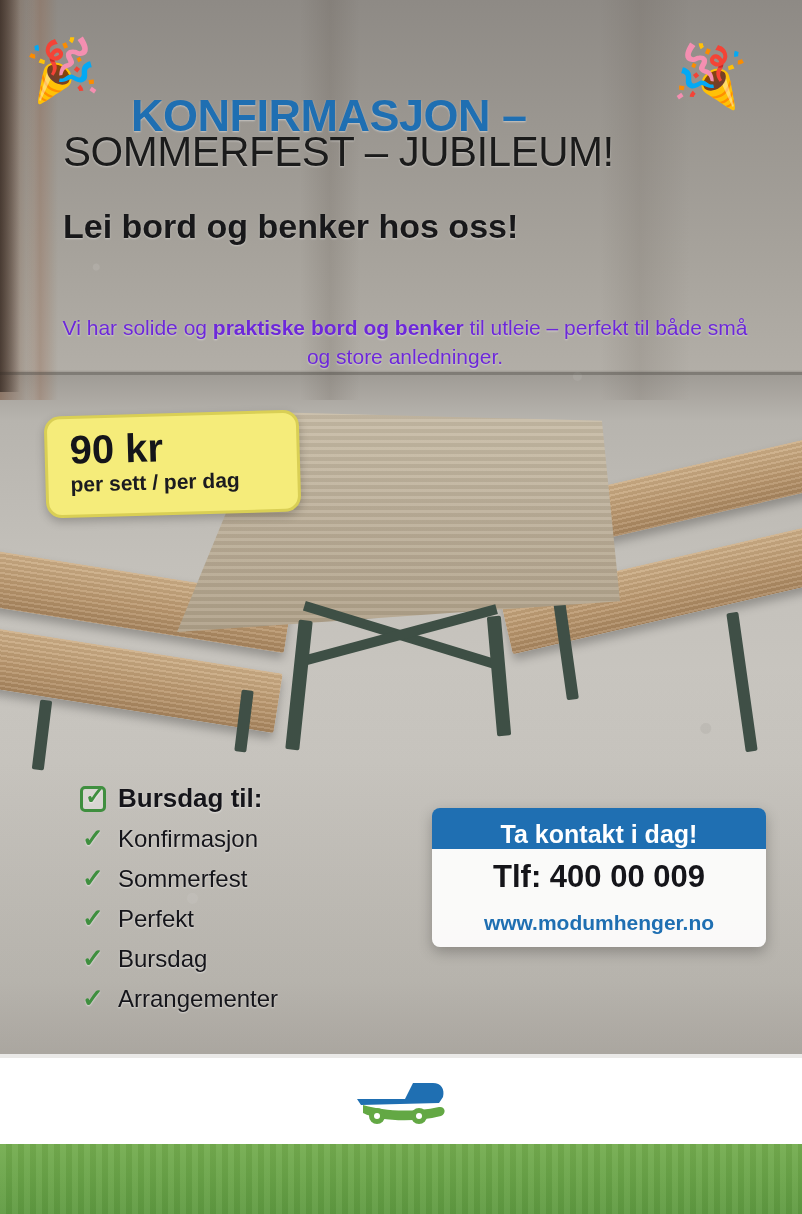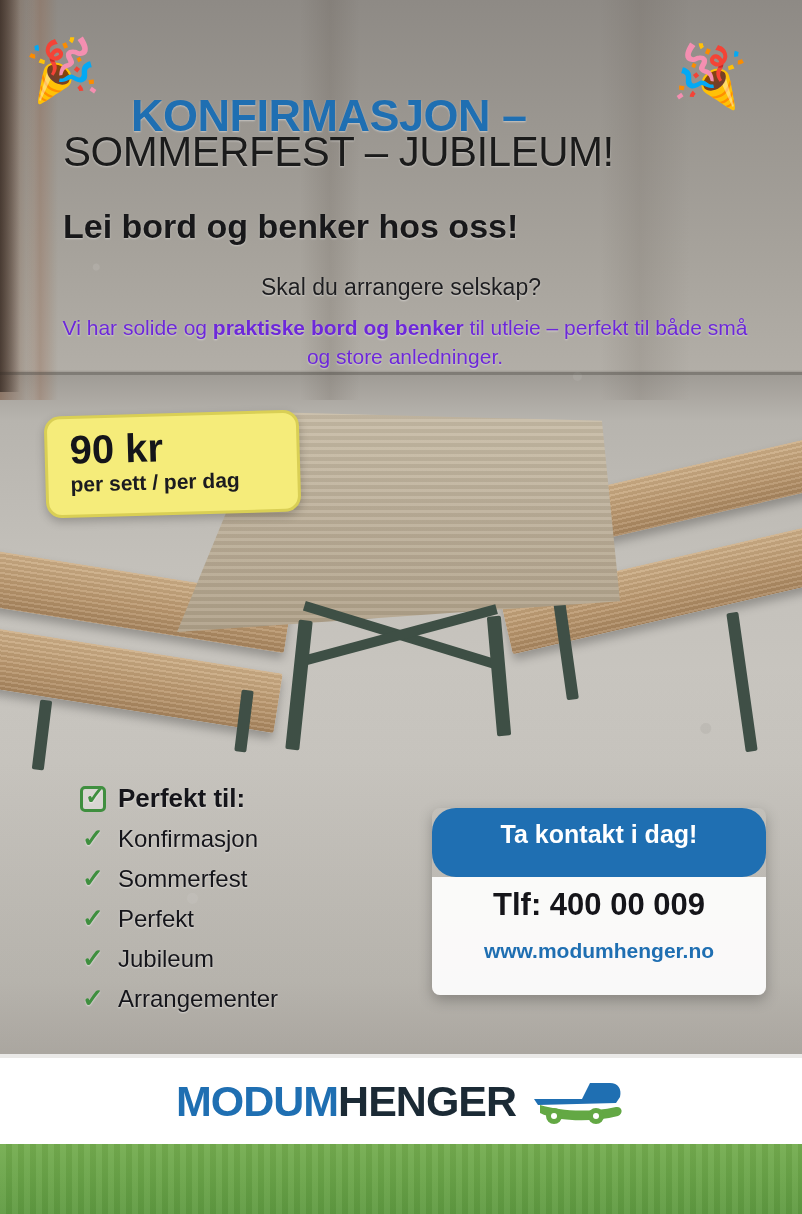--- a/index.html
+++ b/index.html
@@ -260,26 +260,25 @@
     border-radius: 8px;
     overflow: hidden;
     box-shadow: 0 5px 14px rgba(0,0,0,0.25);
   }
   .contact-head {
     background: #1f6fb2;
     color: #fff;
     font-size: 25px;
     font-weight: 700;
     text-align: center;
-    padding: 12px 0 28px;
-    border-radius: 24px;
+    padding: 12px 0 0;
   }
   .contact-body {
     background: rgba(255,255,255,0.92);
-    padding: 10px 0 32px;
+    padding: 10px 0 12px;
     text-align: center;
   }
   .contact-phone {
     font-size: 31px;
     font-weight: 700;
     color: #15151a;
   }
   .contact-web {
     margin-top: 16px;
     font-size: 21px;
@@ -348,71 +347,67 @@
     <div class="bench-leg bl-1"></div>
     <div class="bench-leg bl-2"></div>
   </div>
 
   <div class="party-icon party-left">🎉</div>
   <div class="party-icon party-right">🎉</div>
 
   <div class="headline-1">KONFIRMASJON –</div>
   <div class="headline-2">SOMMERFEST – JUBILEUM!</div>
   <div class="subhead">Lei bord og benker hos oss!</div>
-  <div class="question">Skal du arrangere selskap?</div>
 
   <div class="body-copy">
     <span>Vi har solide og </span><b>praktiske bord og benker</b><span> til utleie – perfekt til både små og store anledninger.</span>
   </div>
 
   <div class="price-badge">
     <div class="price-amount">90 kr</div>
     <div class="price-unit">per sett / per dag</div>
   </div>
 
   <div class="checklist">
     <div class="check-title">
       <span class="check-box"></span>
-      <span>Perfekt til:</span>
+      <span>Bursdag til:</span>
     </div>
     <div class="check-item">
       <span class="tick">✓</span>
       <span>Konfirmasjon</span>
     </div>
     <div class="check-item">
       <span class="tick">✓</span>
       <span>Sommerfest</span>
     </div>
     <div class="check-item">
       <span class="tick">✓</span>
       <span>Perfekt</span>
     </div>
     <div class="check-item">
       <span class="tick">✓</span>
-      <span>Jubileum</span>
+      <span>Bursdag</span>
     </div>
     <div class="check-item">
       <span class="tick">✓</span>
       <span>Arrangementer</span>
     </div>
   </div>
 
   <div class="contact-card">
     <div class="contact-head">Ta kontakt i dag!</div>
     <div class="contact-body">
       <div class="contact-phone">Tlf: 400 00 009</div>
       <div class="contact-web">www.modumhenger.no</div>
     </div>
   </div>
 
   <div class="footer-divider"></div>
   <div class="footer">
-    <div class="logo">
-      <span class="blue">MODUM</span><span class="dark">HENGER</span>
-    </div>
     <span class="logo-mark">
       <svg width="96" height="52" viewBox="0 0 96 52" aria-hidden="true">
         <path d="M4 26 L52 26 L60 10 L80 10 C88 10 92 16 90 24 L86 30 L8 32 Z" fill="#1f6fb2"></path>
         <path d="M10 32 C30 38 58 40 86 34 C92 33 94 40 88 43 C60 50 26 48 10 40 Z" fill="#63a844"></path>
         <circle cx="24" cy="43" r="8" fill="#63a844"></circle>
         <circle cx="24" cy="43" r="3" fill="#ffffff"></circle>
         <circle cx="66" cy="43" r="8" fill="#63a844"></circle>
         <circle cx="66" cy="43" r="3" fill="#ffffff"></circle>
       </svg>
     </span>

